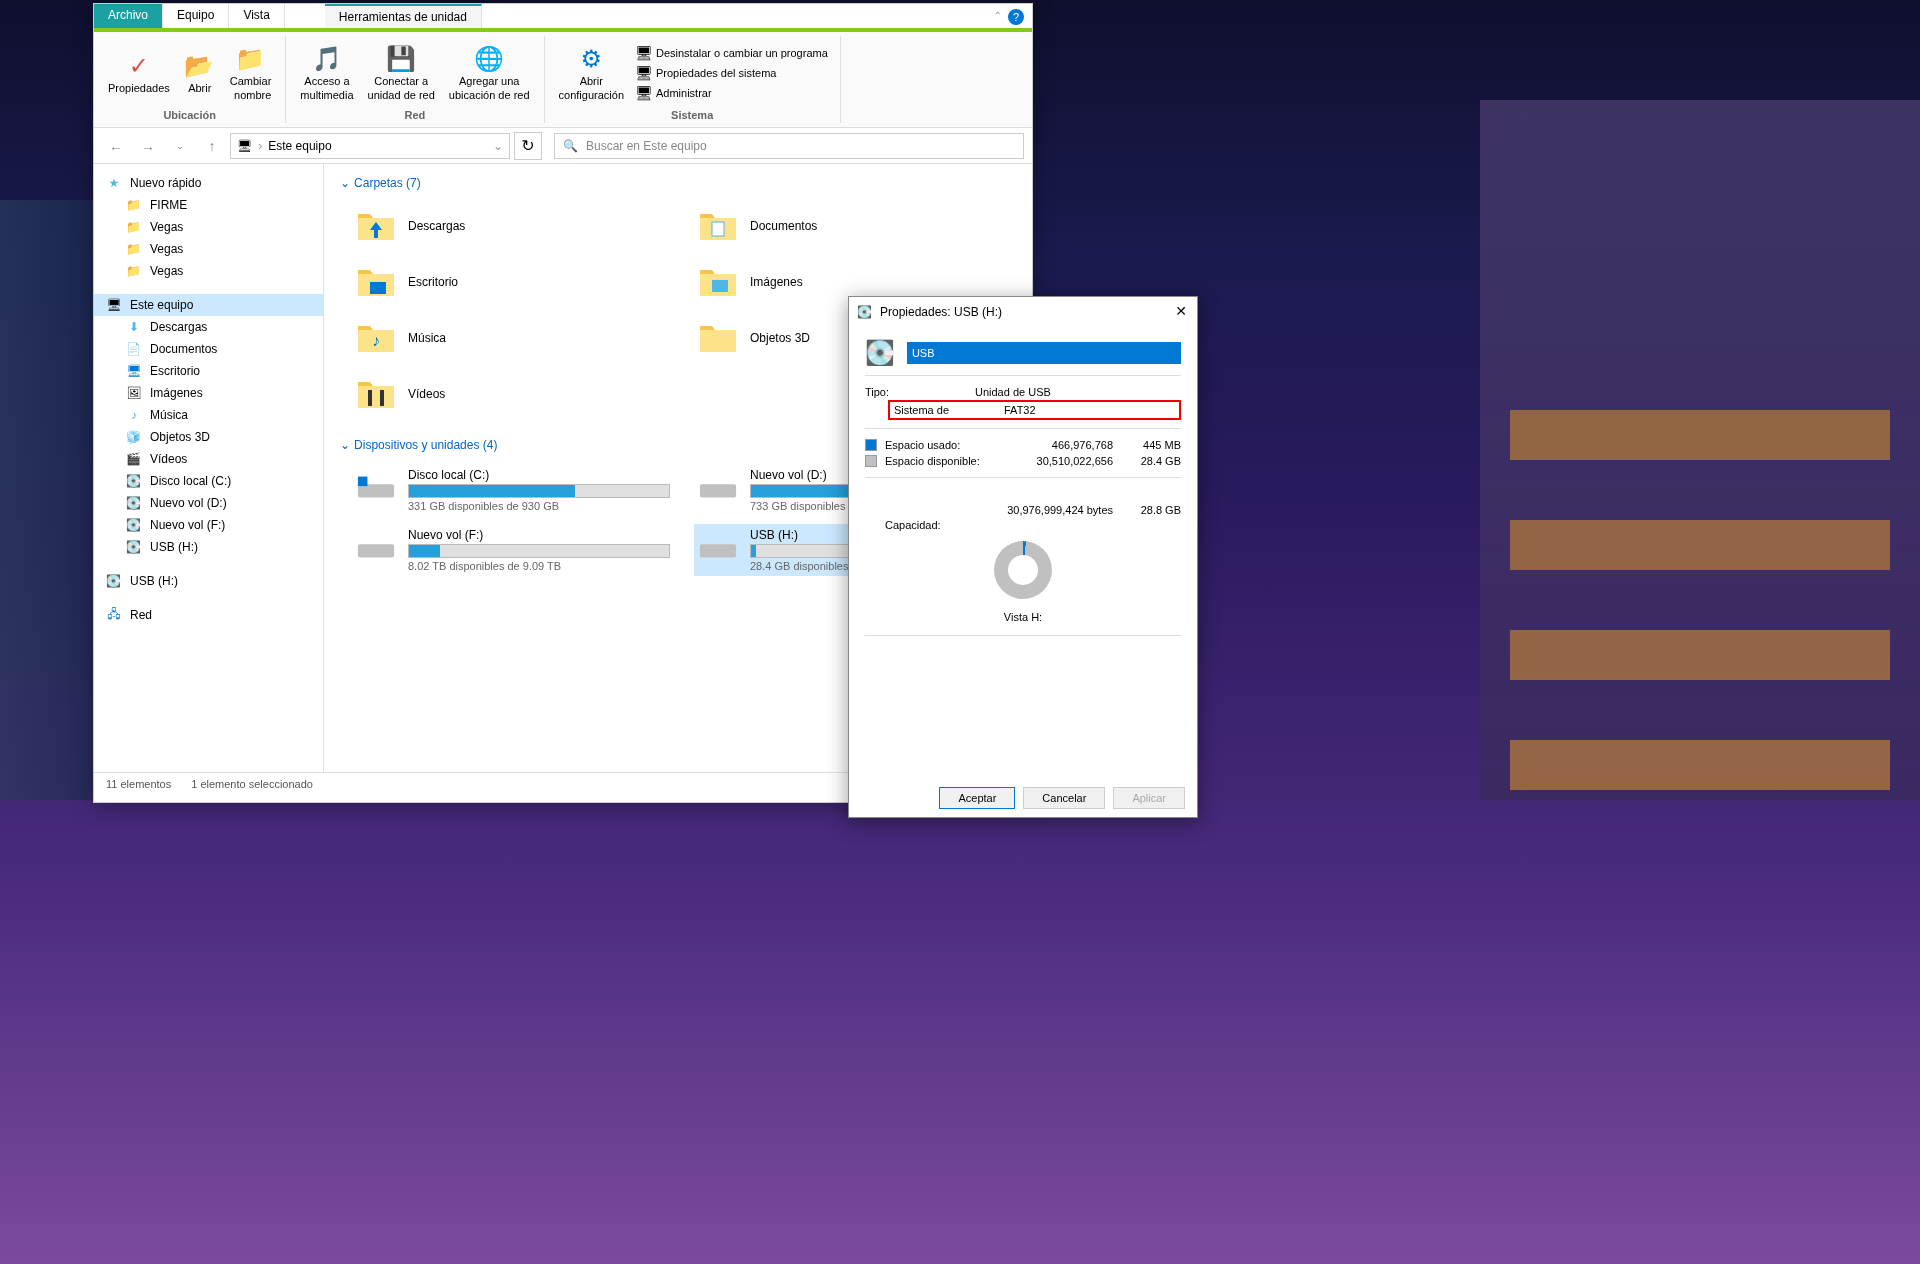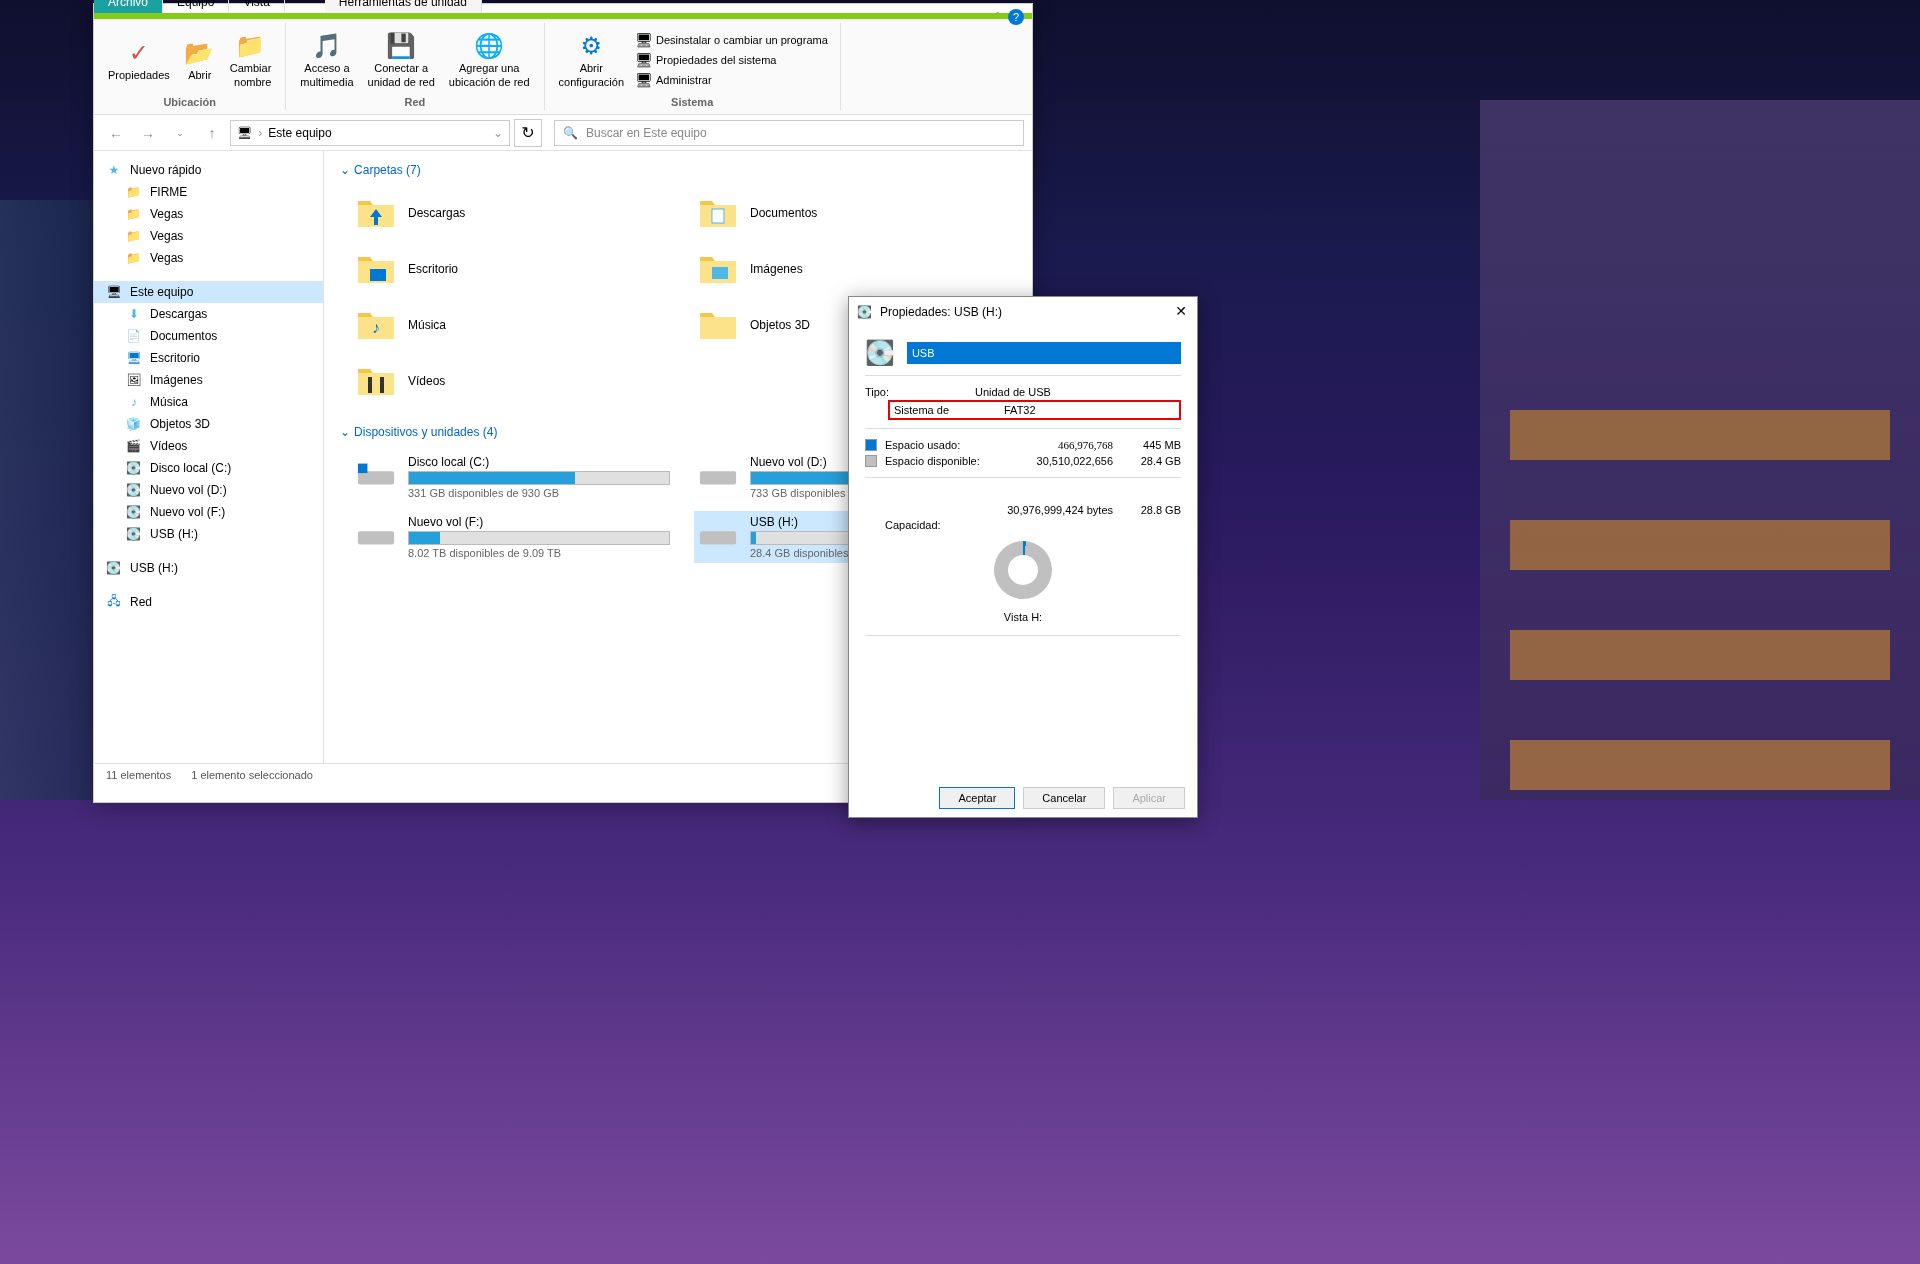--- a/index.html
+++ b/index.html
@@ -3,21 +3,21 @@
 <meta charset="utf-8">
 <style>
 * { margin: 0; padding: 0; box-sizing: border-box; font-family: 'Segoe UI', Tahoma, sans-serif; }
 body { width: 1920px; height: 1264px; background: linear-gradient(135deg, #1a1a3e 0%, #2d1b4e 30%, #4a2b6e 60%, #8b4a8e 100%); position: relative; overflow: hidden; }
 .desktop-bg { position: absolute; inset: 0; background: linear-gradient(to bottom, #0f0f2e 0%, #1a1a4e 20%, #2a1a5e 40%, #4a2b7e 70%, #7b4a9e 100%); }
 .building-left { position: absolute; left: 0; top: 200px; width: 95px; height: 600px; background: linear-gradient(to right, #2a3b5e, #1a2b4e); opacity: 0.7; }
 .building-right { position: absolute; right: 0; top: 100px; width: 440px; height: 700px; background: linear-gradient(to bottom, #4a3b6e, #3a2b5e); opacity: 0.8; }
 .building-right::before { content: ''; position: absolute; right: 30px; top: 250px; width: 380px; height: 450px; background: repeating-linear-gradient(to bottom, transparent 0, transparent 60px, #f5a623 60px, #f5a623 110px); opacity: 0.6; }
 
 .explorer-window { position: absolute; left: 93px; top: 3px; width: 940px; height: 800px; background: #fff; border: 1px solid #ccc; box-shadow: 0 4px 20px rgba(0,0,0,0.3); }
-.tabs-bar { height: 15px; background: #fff; display: flex; border-bottom: 6px solid #84cc16; align-items: flex-end; }
+.tabs-bar { height: 28px; background: #fff; display: flex; border-bottom: 4px solid #84cc16; }
 .tab { padding: 4px 14px; font-size: 12px; border-right: 1px solid #e0e0e0; cursor: pointer; }
 .tab.active { background: #1ba1a1; color: #fff; }
 .tab.contextual { background: #f5f5f5; border-top: 2px solid #1ba1a1; margin-left: 40px; }
 .help-icon { position: absolute; right: 8px; top: 5px; width: 16px; height: 16px; border-radius: 50%; background: #0078d4; color: #fff; font-size: 11px; text-align: center; line-height: 16px; cursor: pointer; }
 .chevron { position: absolute; right: 30px; top: 6px; color: #999; font-size: 10px; cursor: pointer; }
 
 .ribbon { height: 96px; background: #fafafa; border-bottom: 1px solid #ddd; display: flex; padding: 4px 0; }
 .ribbon-group { border-right: 1px solid #e0e0e0; padding: 2px 8px; display: flex; flex-direction: column; }
 .ribbon-row { display: flex; gap: 2px; flex: 1; }
 .ribbon-btn { display: flex; flex-direction: column; align-items: center; justify-content: center; padding: 2px 6px; cursor: pointer; font-size: 11px; text-align: center; line-height: 1.2; }
@@ -50,21 +50,21 @@
 .drive-grid { display: grid; grid-template-columns: 1fr 1fr; gap: 8px 20px; padding: 8px 0 0 12px; }
 .drive-item { display: flex; gap: 12px; padding: 4px; cursor: pointer; }
 .drive-item.selected { background: #cce8ff; }
 .drive-icon { width: 40px; height: 40px; display: flex; align-items: center; justify-content: center; }
 .drive-info { flex: 1; font-size: 12px; }
 .drive-name { margin-bottom: 2px; }
 .drive-bar { height: 14px; background: #e0e0e0; position: relative; margin-bottom: 2px; border: 1px solid #bbb; }
 .drive-bar-fill { height: 100%; background: #26a0da; }
 .drive-text { font-size: 11px; color: #666; }
 
-.status-bar { position: absolute; bottom: 17px; left: 0; right: 0; height: 22px; background: #fff; border-top: 1px solid #e0e0e0; display: flex; align-items: center; padding: 0 12px; gap: 20px; font-size: 11px; color: #555; }
+.status-bar { position: absolute; bottom: 8px; left: 0; right: 0; height: 22px; background: #fff; border-top: 1px solid #e0e0e0; display: flex; align-items: center; padding: 0 12px; gap: 20px; font-size: 11px; color: #555; }
 
 .properties-dialog { position: absolute; left: 848px; top: 296px; width: 350px; height: 522px; background: #fff; border: 1px solid #888; box-shadow: 0 4px 20px rgba(0,0,0,0.4); }
 .dialog-title { height: 30px; display: flex; align-items: center; padding: 0 8px; font-size: 12px; gap: 8px; }
 .dialog-close { position: absolute; right: 6px; top: 6px; width: 20px; height: 20px; font-size: 14px; text-align: center; cursor: pointer; }
 .dialog-tabs { display: flex; flex-wrap: wrap; border-bottom: 1px solid #ccc; margin: 0 4px; }
 .dialog-tab { padding: 4px 0; font-size: 11px; cursor: pointer; border: 1px solid transparent; flex: 1; text-align: center; min-width: 100px; }
 .dialog-tab.active { border: 1px solid #ccc; border-bottom: 1px solid #fff; background: #fff; margin-bottom: -1px; }
 .dialog-body { padding: 12px 16px; font-size: 11px; }
 .dialog-row { display: flex; align-items: center; gap: 12px; margin-bottom: 8px; }
 .name-input { flex: 1; height: 22px; border: 1px solid #0078d4; padding: 0 4px; font-size: 11px; background: #fff; }
@@ -441,21 +441,21 @@
       <span class="info-value">Unidad de USB</span>
     </div>
     <div class="info-row red-box">
       <span class="info-label">Sistema de</span>
       <span class="info-value">FAT32</span>
     </div>
     <div class="divider"></div>
     <div class="space-row">
       <span class="color-box" style="background:#0078d4;"></span>
       <span style="width:100px;">Espacio usado:</span>
-      <span style="flex:1;text-align:right;font-family:Liberation Serif, serif;">466,976,768</span>
+      <span style="flex:1;text-align:right;">466,976,768</span>
       <span class="info-value2">445 MB</span>
     </div>
     <div class="space-row">
       <span class="color-box" style="background:#c0c0c0;"></span>
       <span style="width:100px;">Espacio disponible:</span>
       <span style="flex:1;text-align:right;">30,510,022,656</span>
       <span class="info-value2">28.4 GB</span>
     </div>
     <div class="divider"></div>
     <div class="space-row">

